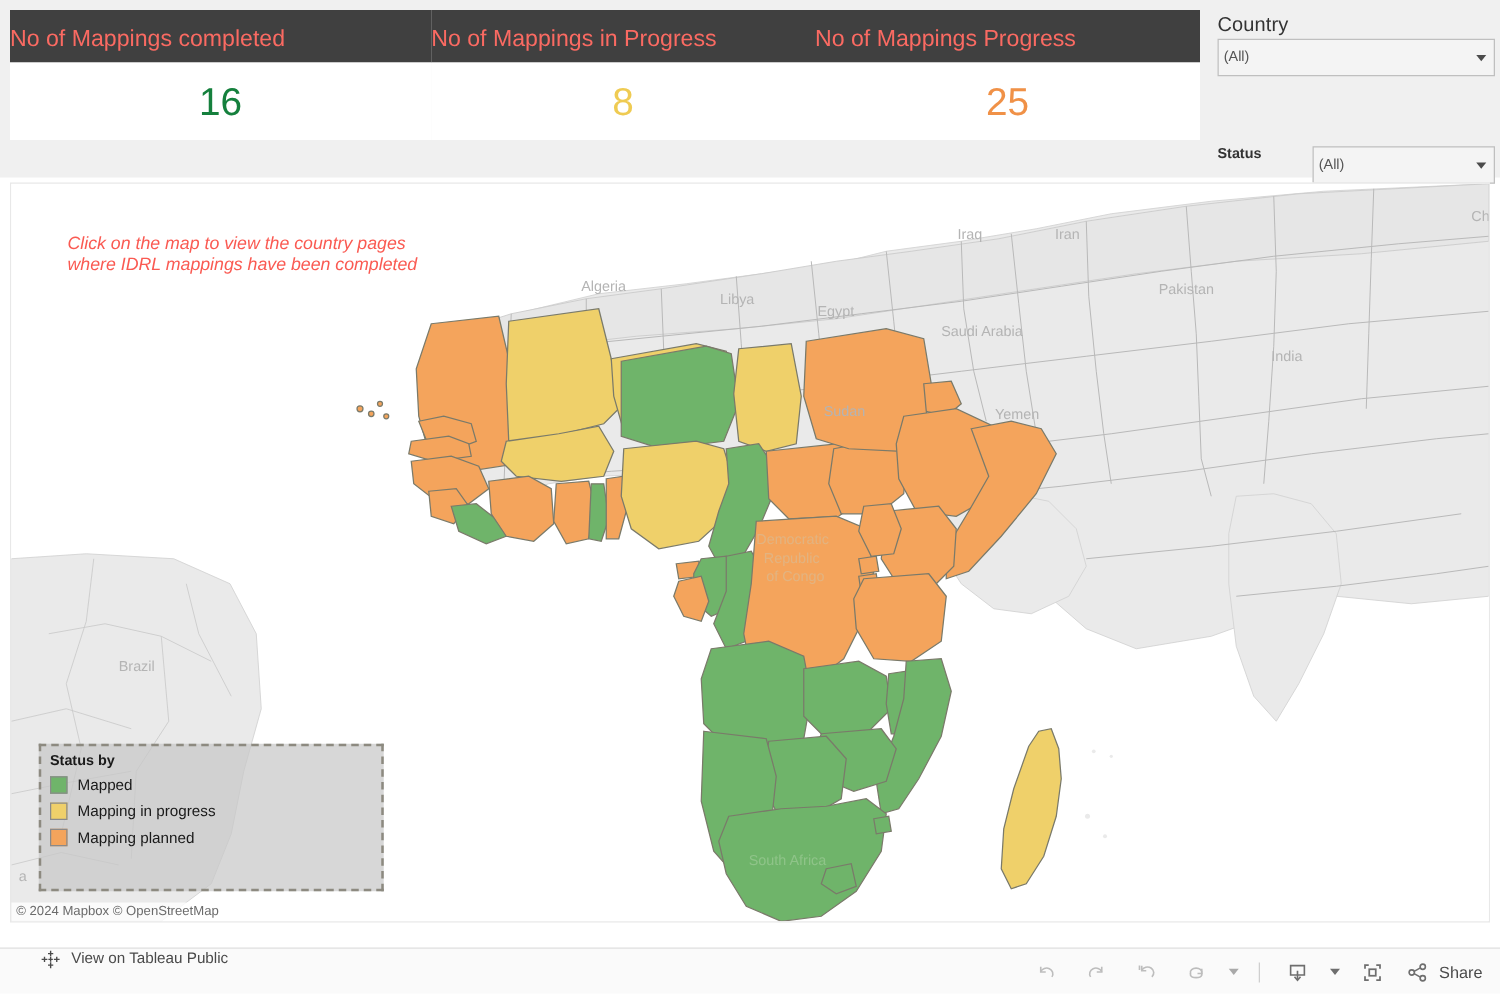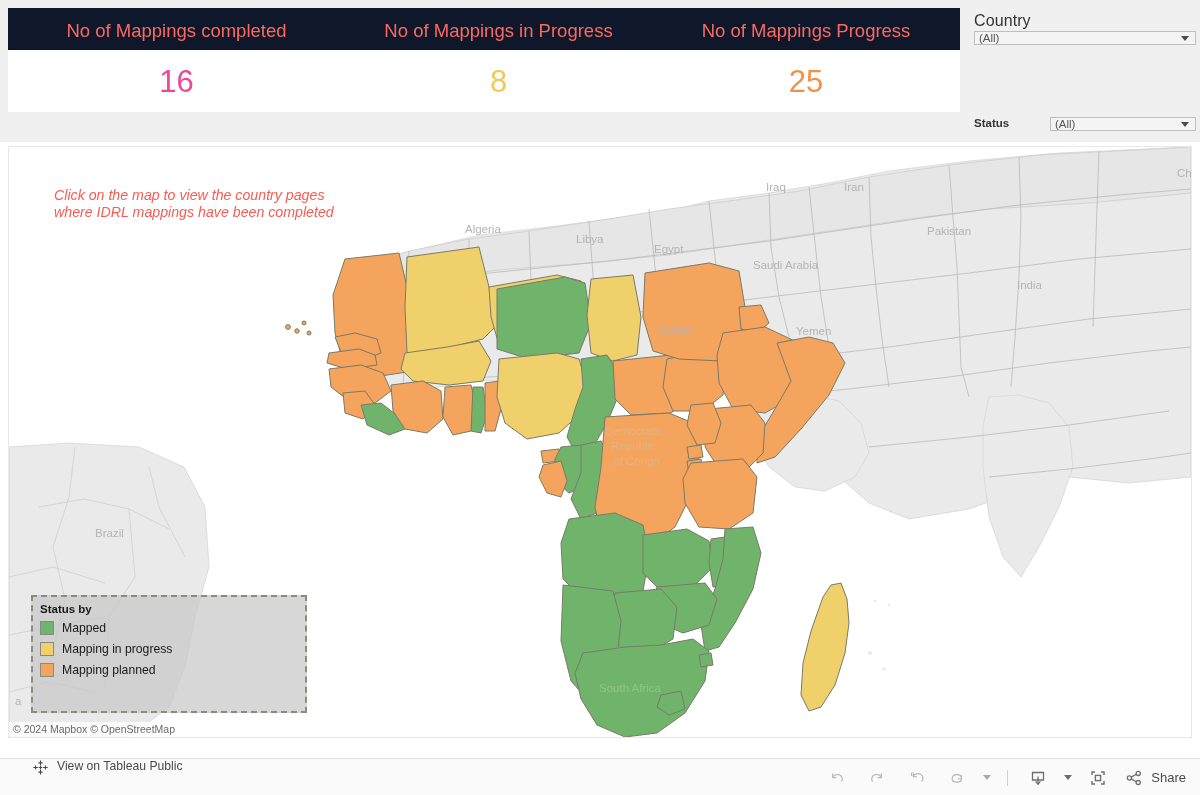--- a/index.html
+++ b/index.html
@@ -14,30 +14,30 @@
   .kpi-strip {
     position: absolute; left: 0; top: 0; width: 968px; height: 142px;
     background: #f0f0f0;
   }
   .kpi-card { position: absolute; top: 8px; height: 130px; }
   .kpi-card.c1 { left: 8px;   width: 337px; }
   .kpi-card.c2 { left: 345px; width: 307px; }
   .kpi-card.c3 { left: 652px; width: 308px; }
 
   .kpi-title {
-    height: 42px; line-height: 46px; text-align: center;
-    font-size: 18.5px; color: #fa6a62; background: #0f172a;
+    height: 42px; line-height: 46px; text-align: left;
+    font-size: 18.5px; color: #fa6a62; background: #404040;
     white-space: nowrap; overflow: hidden;
   }
   .kpi-value-box {
     height: 62px; background: #ffffff; display: flex;
     align-items: center; justify-content: center;
   }
   .kpi-value { font-size: 31px; line-height: 1; }
-  .kpi-value.green  { color: #ec4899; }
+  .kpi-value.green  { color: #15803d; }
   .kpi-value.yellow { color: #efcb52; }
   .kpi-value.orange { color: #f09147; }
 
   
   .filters {
     position: absolute; left: 968px; top: 0; width: 232px; height: 142px;
     background: #f0f0f0;
   }
   .filter-country { position: absolute; left: 6px; top: 12px; width: 222px; }
   .filter-label-top {
@@ -46,21 +46,21 @@
   }
   .filter-status {
     position: absolute; left: 6px; top: 117px; width: 222px;
     display: flex; align-items: flex-start;
   }
   .filter-label-inline {
     font-size: 11.5px; font-weight: bold; color: #333333;
     width: 76px; flex: 0 0 76px;
   }
   .dropdown {
-    height: 14px; background: #f4f4f4; border: 1px solid #bfbfbf;
+    height: 30px; background: #f4f4f4; border: 1px solid #bfbfbf;
     display: flex; align-items: center; position: relative;
     font-size: 11.5px; color: #555555; padding: 0 4px; cursor: pointer;
   }
   .dropdown .dd-value { flex: 1; line-height: 17px; }
   .dropdown .caret {
     width: 0; height: 0; border-left: 4px solid transparent;
     border-right: 4px solid transparent; border-top: 5px solid #4b4b4b;
     margin-right: 2px;
   }
   .filter-country .dropdown { width: 222px; }

